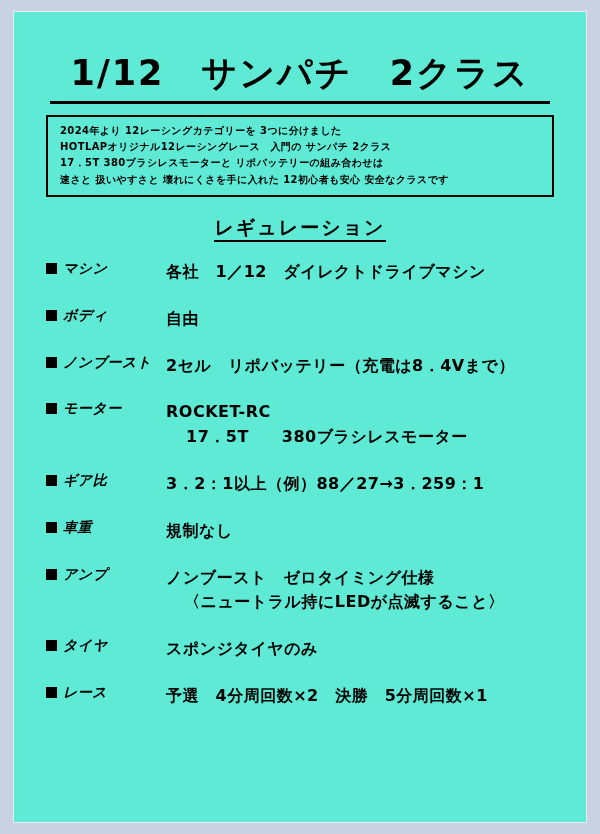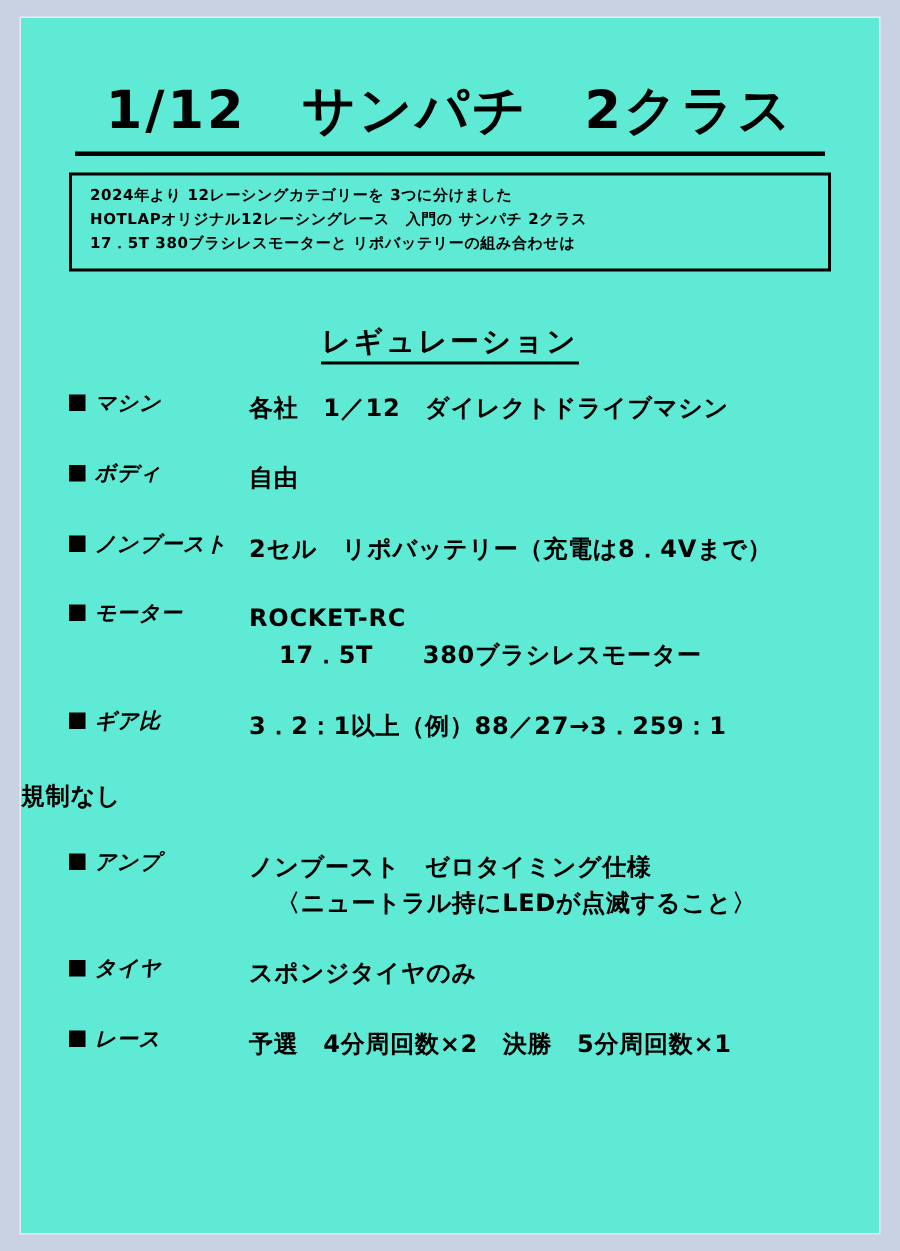--- a/index.html
+++ b/index.html
@@ -116,20 +116,21 @@
 <body>
 
 <div class="page">
 
   <div class="title">1/12　サンパチ　2クラス</div>
 
   <div class="intro-box">
     <div class="intro-line">2024年より 12レーシングカテゴリーを 3つに分けました</div>
     <div class="intro-line">HOTLAPオリジナル12レーシングレース　入門の サンパチ 2クラス</div>
     <div class="intro-line">17．5T 380ブラシレスモーターと リポバッテリーの組み合わせは</div>
+    <div class="intro-line">速さと 扱いやすさと 壊れにくさを手に入れた 12初心者も安心 安全なクラスです</div>
   </div>
 
   <div class="section-heading">
     <span>レギュレーション</span>
   </div>
 
   <div class="rules">
 
     <div class="rule-row">
       <div class="rule-label"><span class="bullet"></span><span>マシン</span></div>
@@ -161,20 +162,21 @@
     </div>
 
     <div class="rule-row">
       <div class="rule-label"><span class="bullet"></span><span>ギア比</span></div>
       <div class="rule-values">
         <div class="rule-value">3．2：1以上（例）88／27→3．259：1</div>
       </div>
     </div>
 
     <div class="rule-row">
+      <div class="rule-label"><span class="bullet"></span><span>車重</span></div>
       <div class="rule-values">
         <div class="rule-value">規制なし</div>
       </div>
     </div>
 
     <div class="rule-row">
       <div class="rule-label"><span class="bullet"></span><span>アンプ</span></div>
       <div class="rule-values">
         <div class="rule-value">ノンブースト　ゼロタイミング仕様</div>
         <div class="rule-value indent-2">〈ニュートラル持にLEDが点滅すること〉</div>

